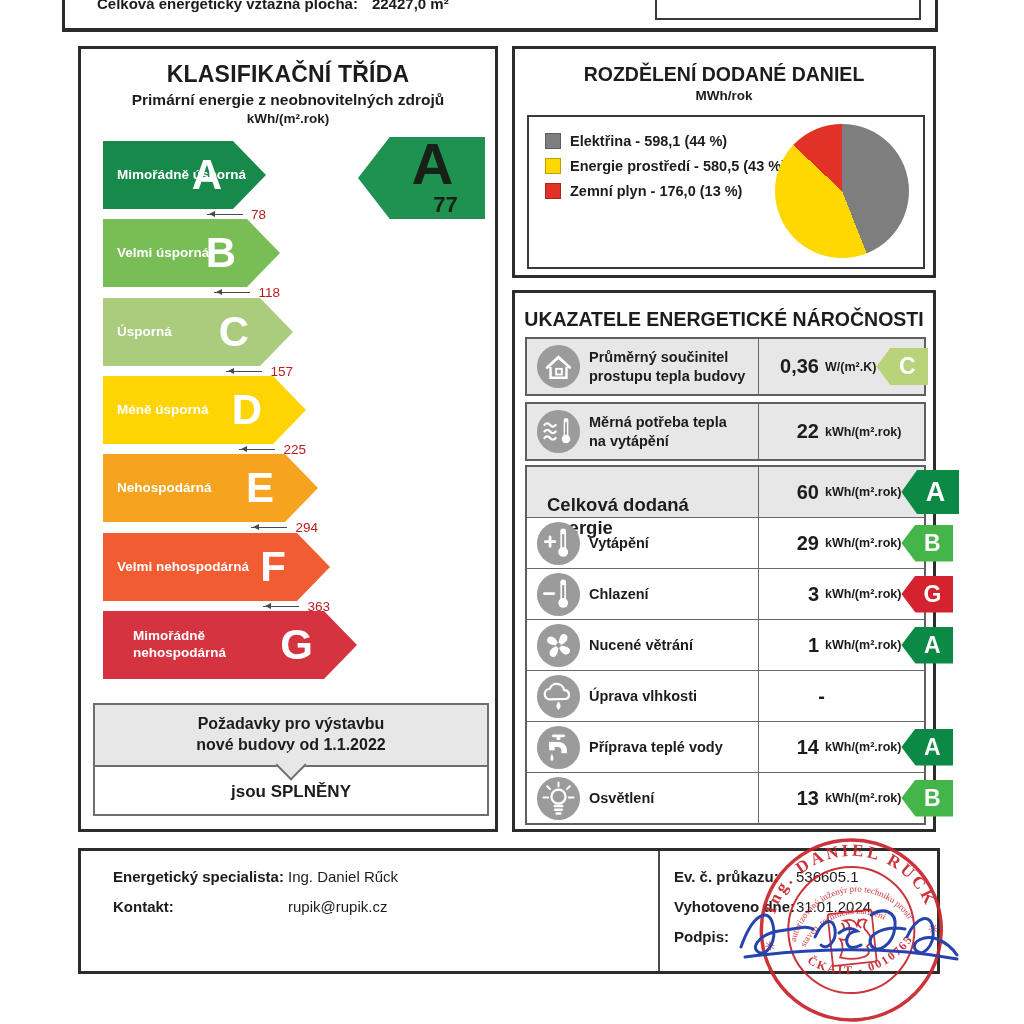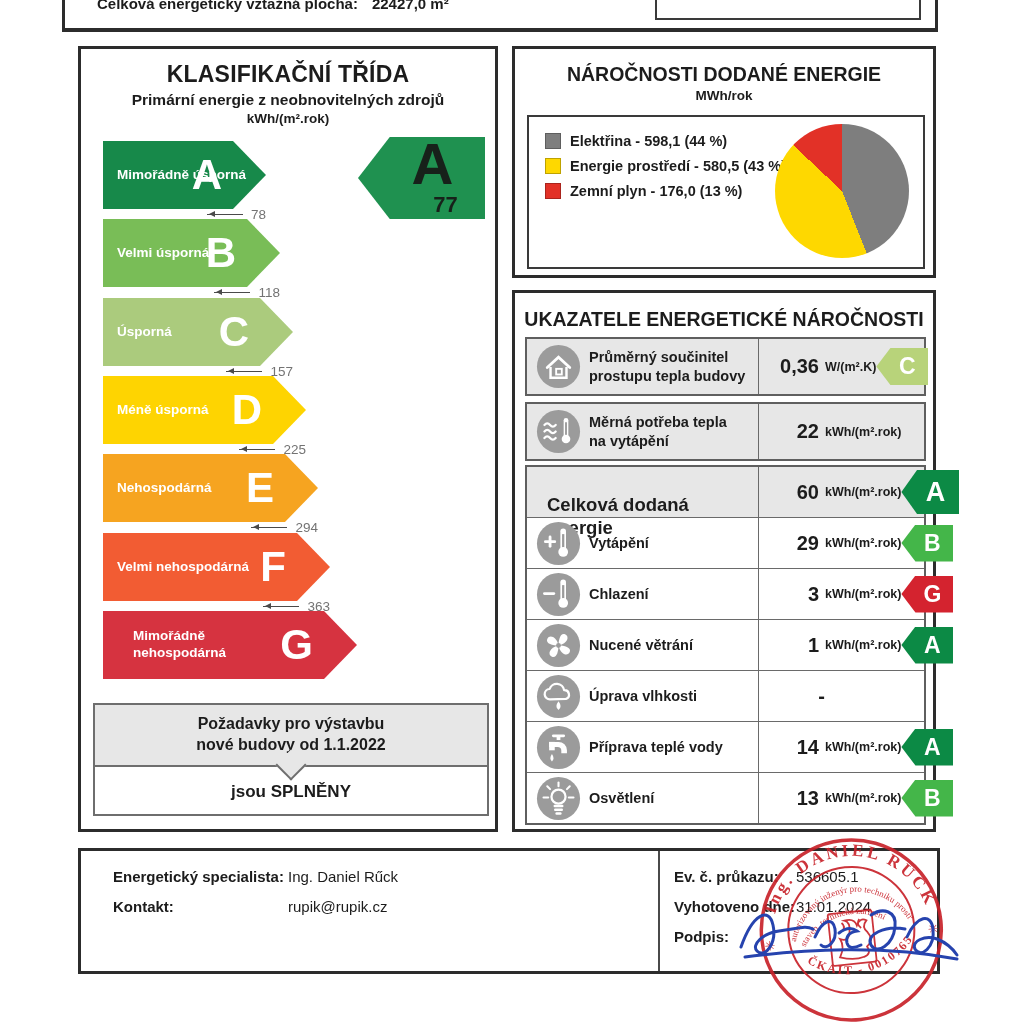--- a/index.html
+++ b/index.html
@@ -22,21 +22,21 @@
   .cp-title{margin-top:12px;text-align:center;font-size:23px;font-weight:bold;letter-spacing:.2px;}
   .cp-sub{text-align:center;font-size:15.5px;font-weight:bold;margin-top:3px;}
   .cp-unit{text-align:center;font-size:13.5px;font-weight:bold;margin-top:2px;}
   #arrows{position:absolute;left:22px;top:92px;width:380px;height:552px;}
   .class-row{position:absolute;left:0;height:68px;display:flex;align-items:center;
     clip-path:polygon(0 0, calc(100% - 33px) 0, 100% 50%, calc(100% - 33px) 100%, 0 100%);}
   .class-row .cl-label{color:#fff;font-weight:bold;font-size:13.5px;line-height:1.25;padding-left:14px;width:138px;}
   .class-row .cl-letter{position:absolute;right:44px;top:50%;transform:translateY(-50%);
     color:#fff;font-weight:bold;font-size:42px;line-height:1;}
   .threshold{position:absolute;display:flex;justify-content:flex-end;align-items:center;gap:8px;
-    font-size:13.5px;color:#737373;width:118px;}
+    font-size:13.5px;color:#b91c1c;width:118px;}
   .threshold .th-line{width:36px;height:0;border-top:1.6px solid #4a4a4a;position:relative;}
   .threshold .th-line::before{content:"";position:absolute;left:-1px;top:-4px;border:3.5px solid transparent;border-right:6px solid #4a4a4a;}
   #rating-arrow{position:absolute;left:277px;top:88px;width:127px;height:82px;
     clip-path:polygon(0 50%, 25% 0, 100% 0, 100% 100%, 25% 100%);
     display:flex;flex-direction:column;align-items:center;justify-content:center;padding-left:22px;box-sizing:border-box;}
   #rating-arrow .r-letter{font-size:58px;font-weight:bold;color:#17211a;line-height:.9;}
   #rating-arrow .r-value{font-size:22px;font-weight:bold;color:#17211a;margin-top:1px;margin-left:26px;}
   #req-box{position:absolute;left:12px;top:654px;width:396px;height:113px;border:2px solid #6e6e6e;box-sizing:border-box;}
   #req-head{position:relative;height:60px;background:#e7e7e7;border-bottom:2px solid #6e6e6e;
     display:flex;flex-direction:column;justify-content:center;text-align:center;font-size:16px;font-weight:bold;line-height:1.3;}
@@ -165,21 +165,21 @@
     <div id="req-head">
       <div>Požadavky pro výstavbu</div>
       <div>nové budovy od 1.1.2022</div>
     </div>
     <div id="req-notch"></div>
     <div id="req-result">jsou SPLNĚNY</div>
   </div>
 </div>
 
 <div class="panel" id="dist-panel">
-  <div class="dp-title">NÁROČNOSTI DODANÉ ENERGIE</div>
+  <div class="dp-title">ROZDĚLENÍ DODANÉ DANIEL</div>
   <div class="dp-unit">MWh/rok</div>
   <div id="legend-box">
     <div id="legend">
         <div class="legend-item">
           <span class="legend-swatch" style="background:#7e7e7e"></span>
           <span>Elektřina - 598,1 (44 %)</span>
         </div>
         <div class="legend-item">
           <span class="legend-swatch" style="background:#fed800"></span>
           <span>Energie prostředí - 580,5 (43 %)</span>

